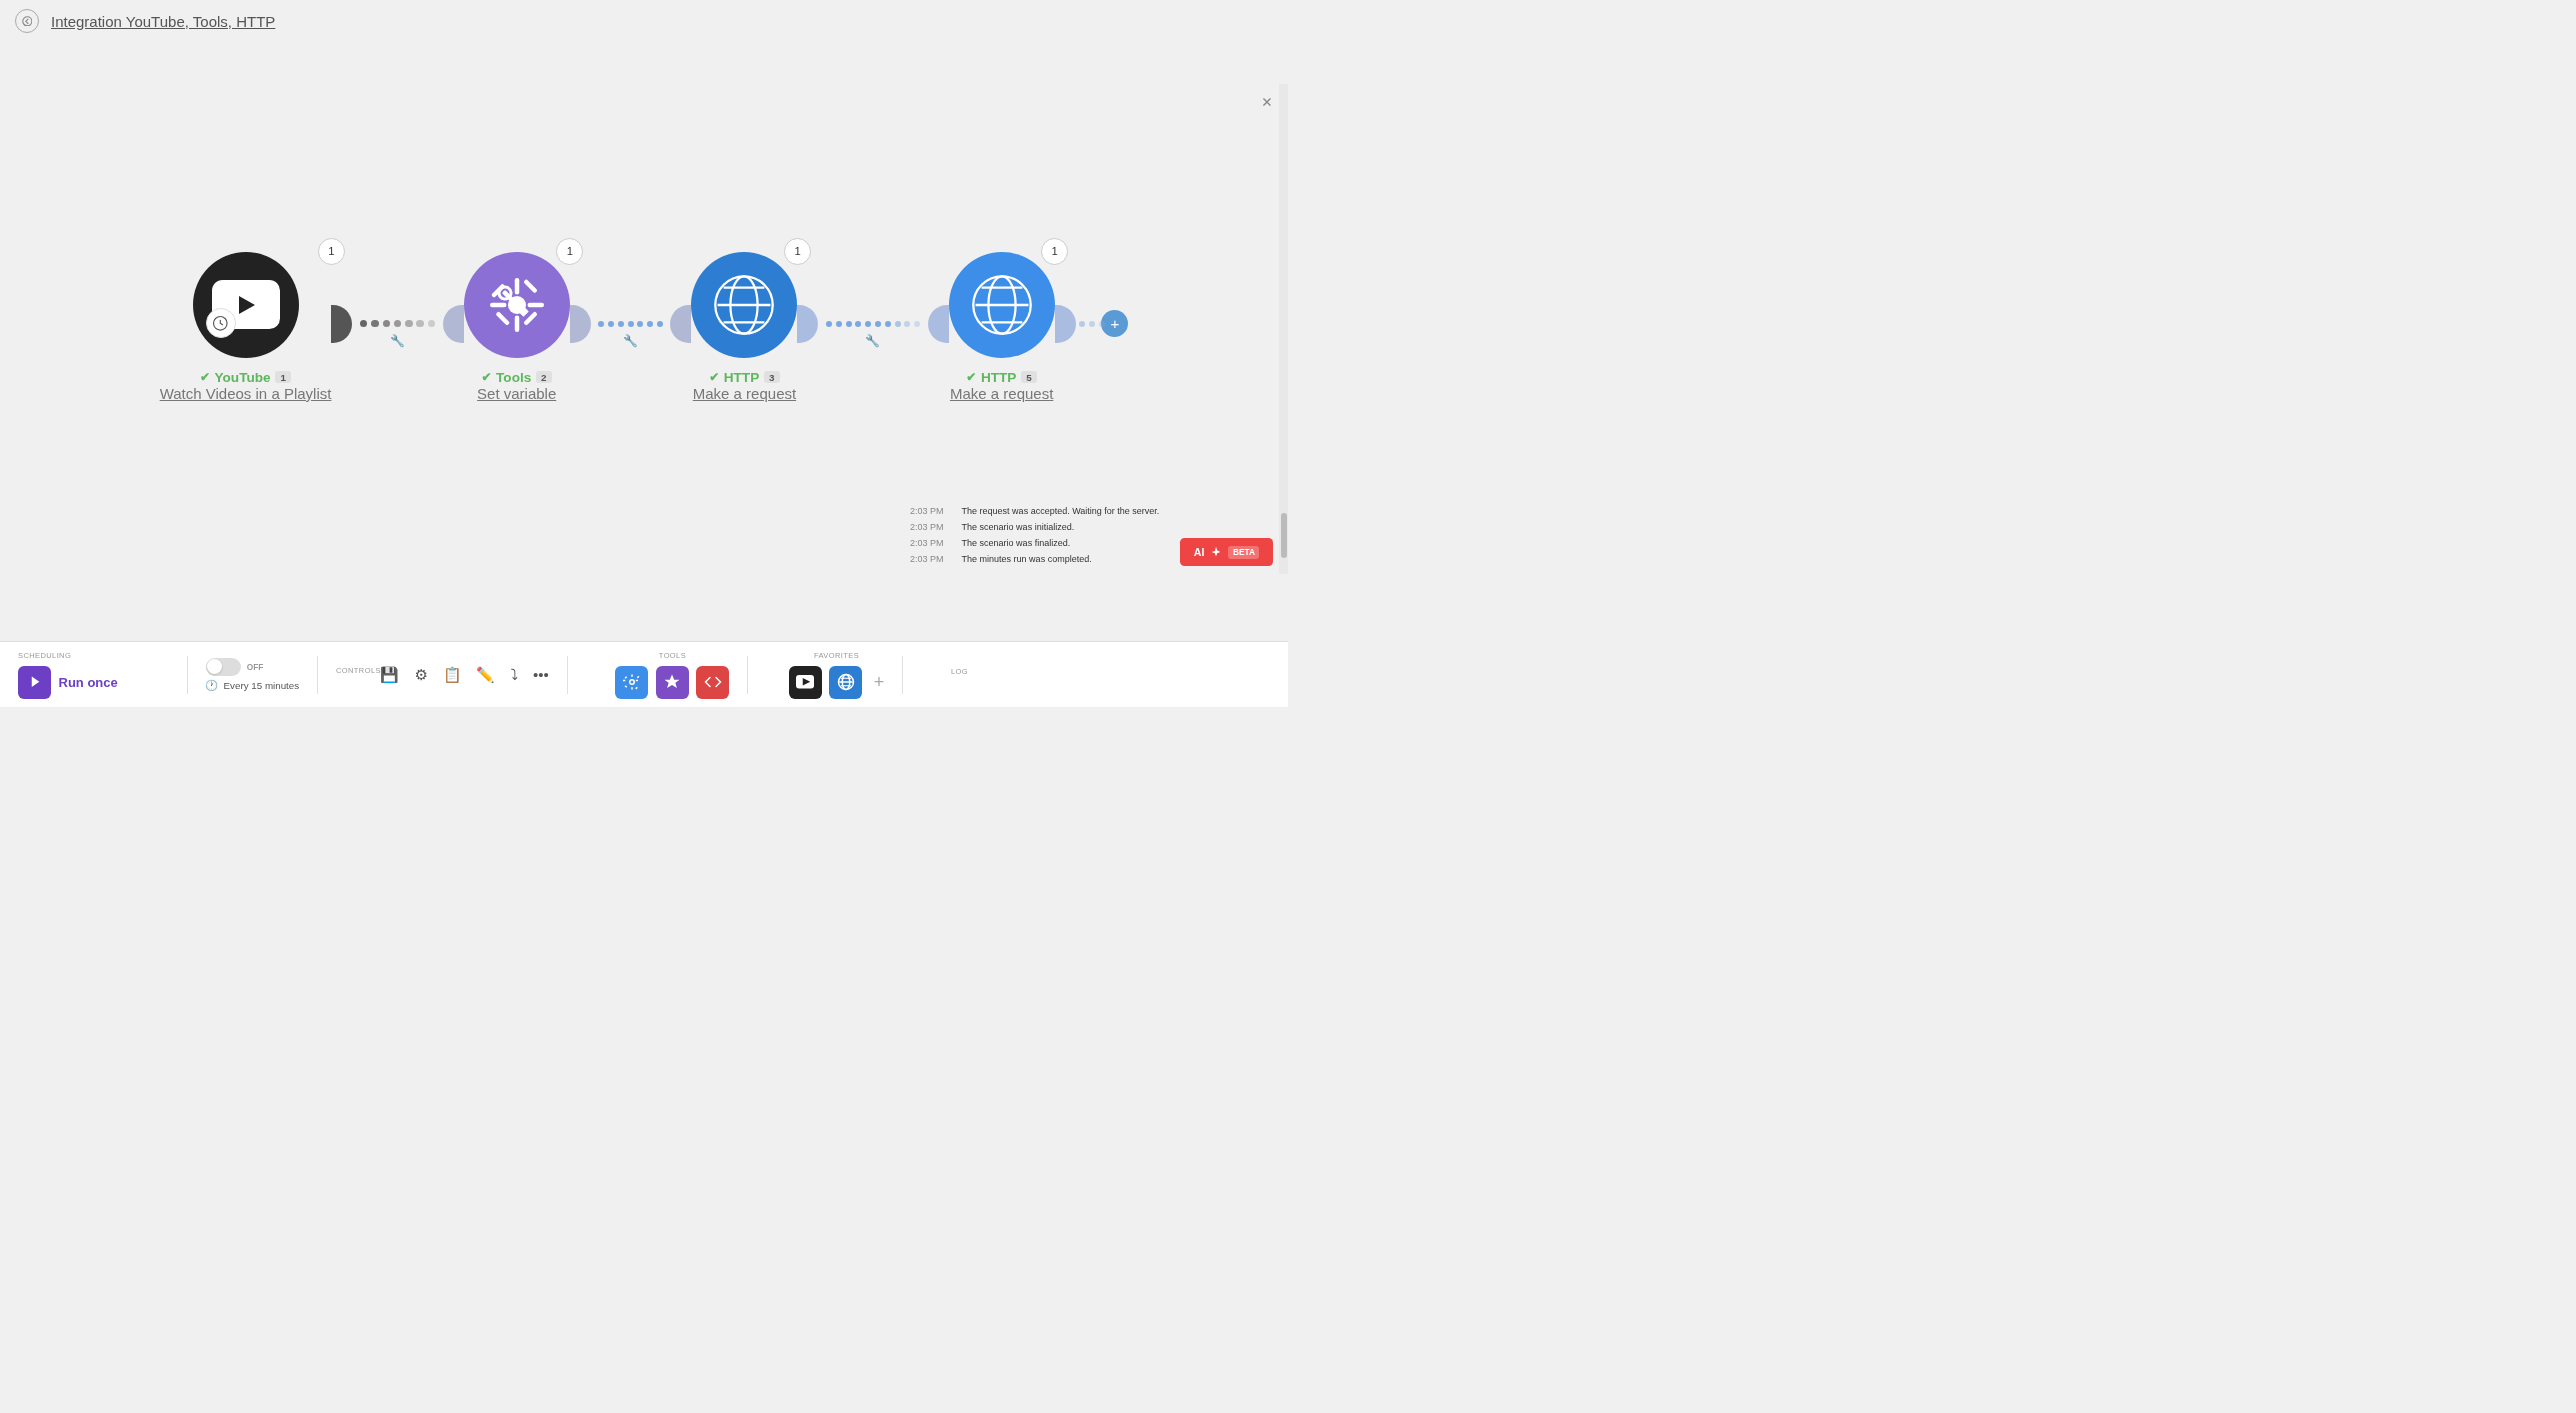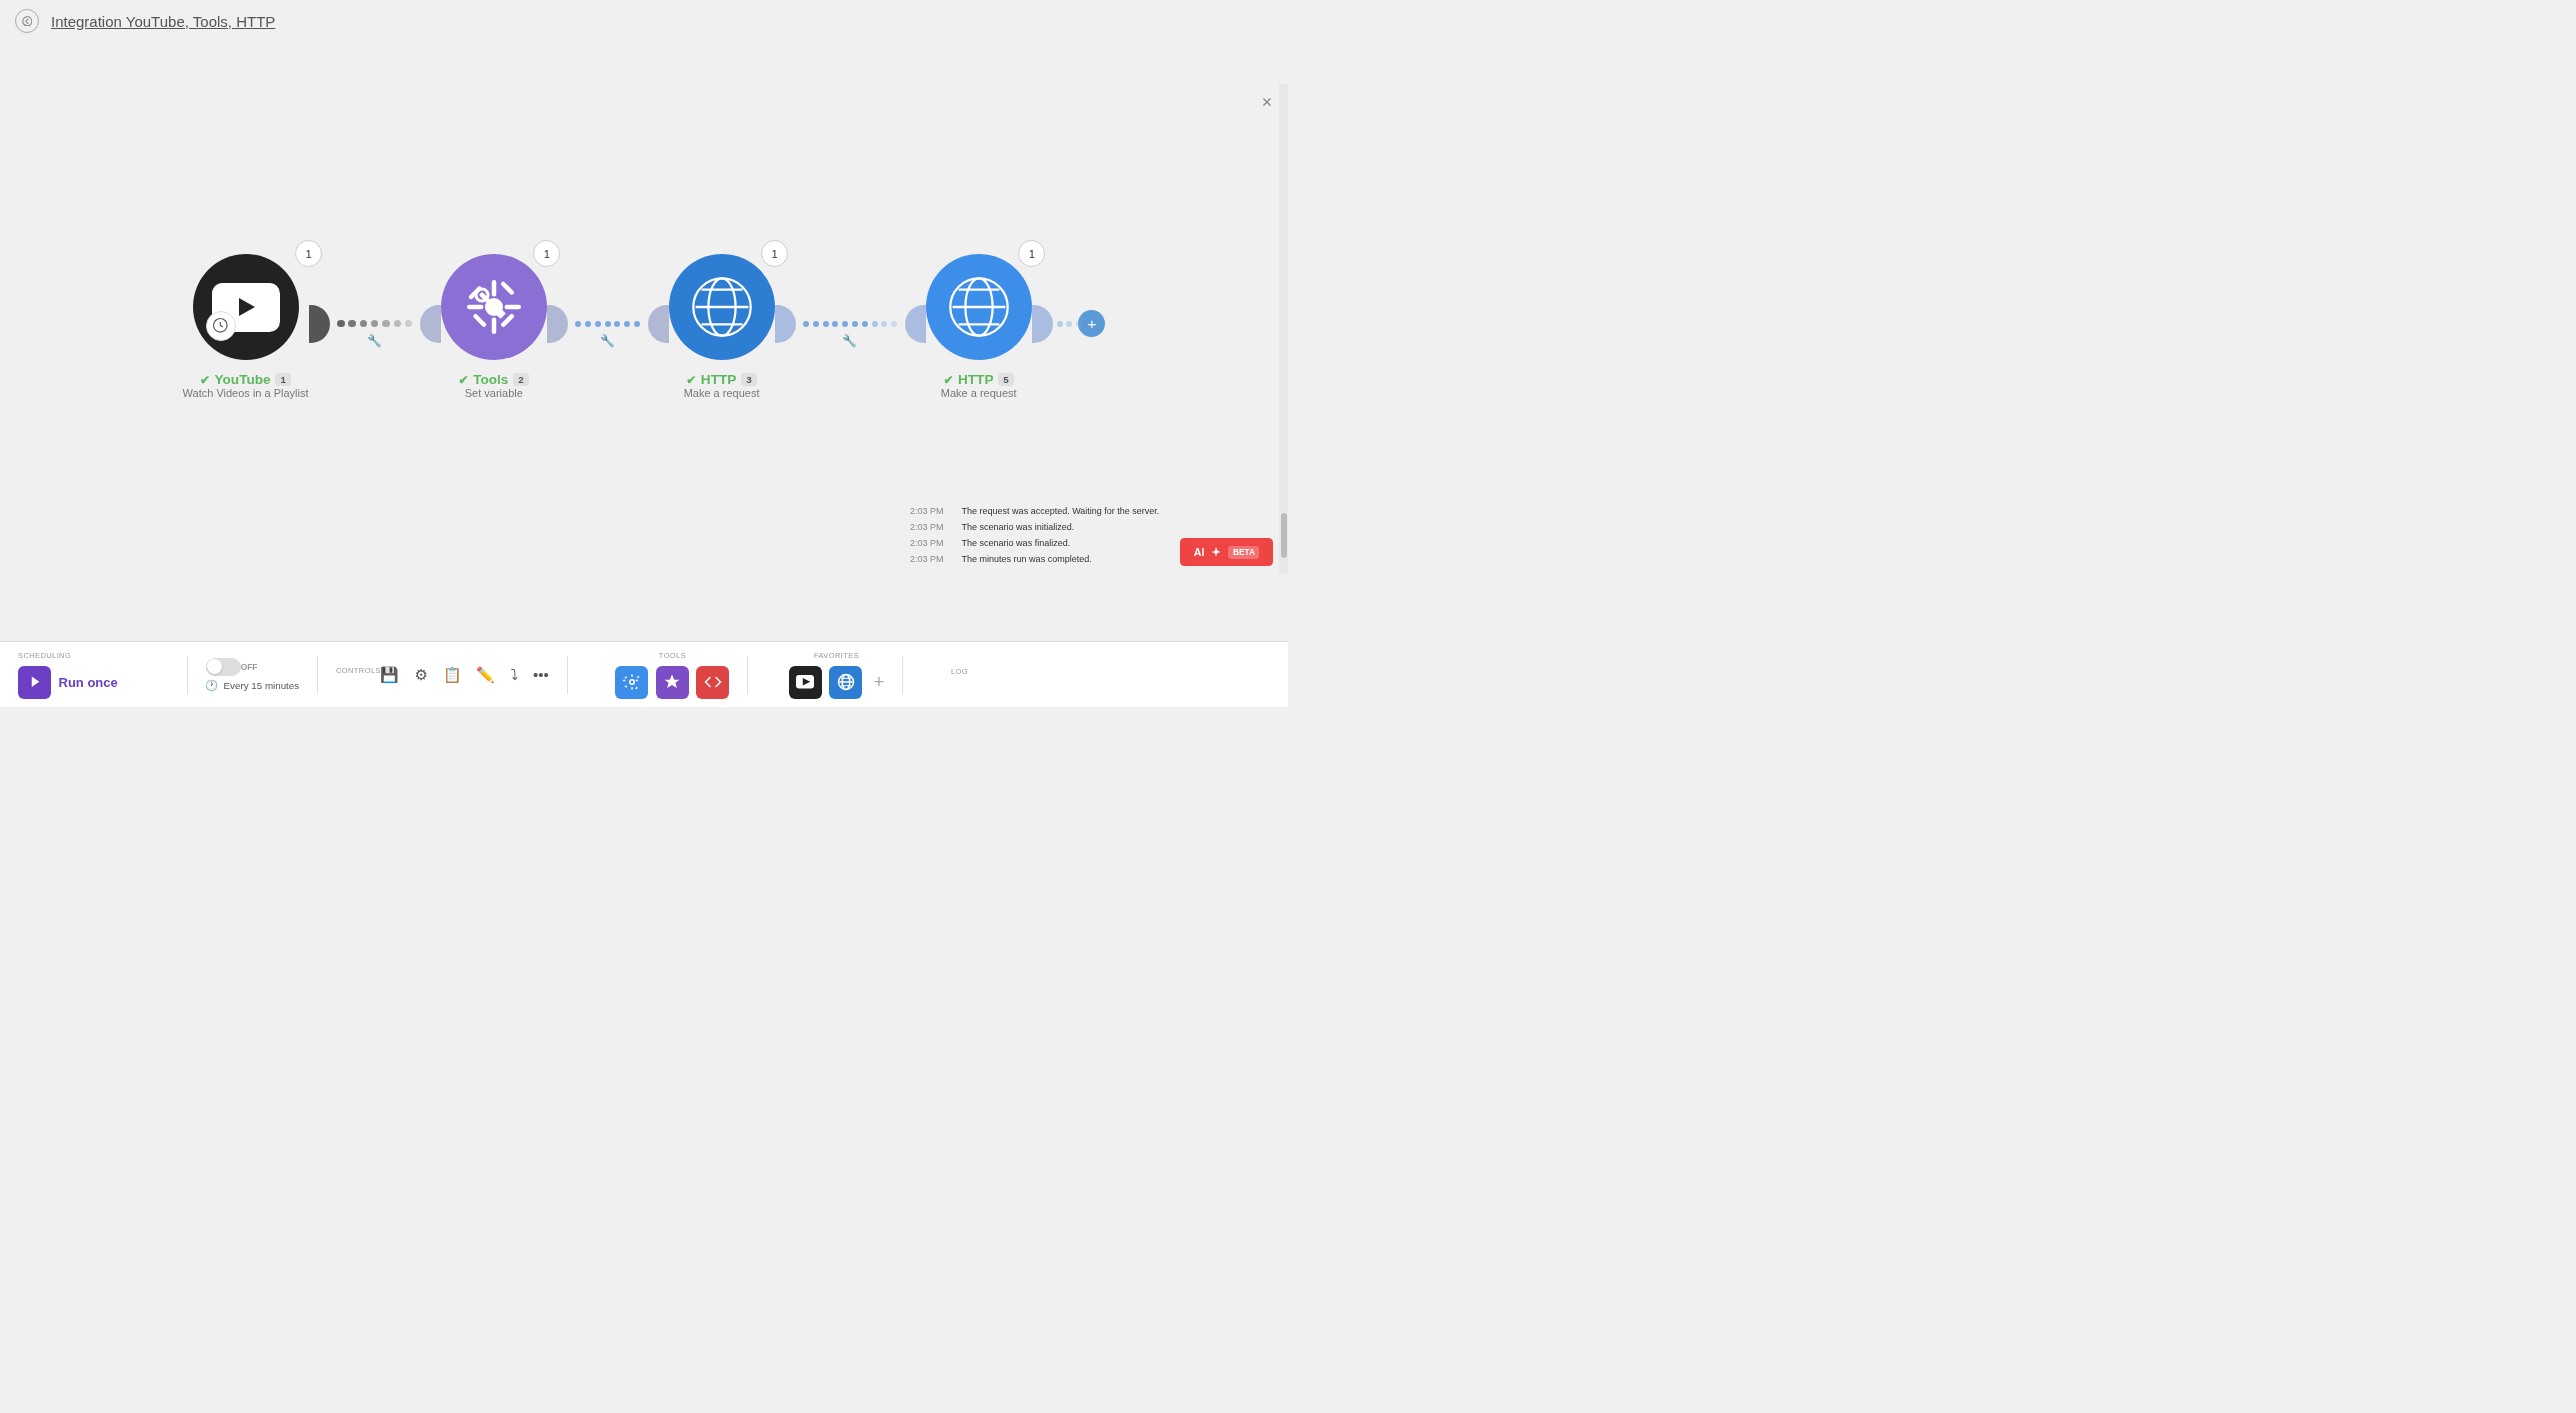--- a/index.html
+++ b/index.html
@@ -164,23 +164,24 @@
     .module-name .check-icon { color: #5cb85c; font-size: 12px; }
     .module-num-badge {
       background: #e0e0e0;
       border-radius: 3px;
       padding: 0.8px 5.3px;
       font-size: 9.8px;
       font-weight: 600;
       color: #555;
     }
     .module-subtitle {
-      font-size: 11px;
+      font-size: 15px;
       color: #777;
       margin-top: 0;
+      text-decoration: underline;
     }
     .connector-tab {
       width: 21px;
       height: 38px;
       border-radius: 0 19px 19px 0;
       display: flex;
       align-items: center;
       justify-content: center;
     }
     .connector-tab.dark { background: #555; }
@@ -356,20 +357,21 @@
     }
 
     .schedule-row {
       display: flex;
       flex-direction: column;
       align-items: flex-start;
     }
     .toggle-row {
       display: flex;
       align-items: center;
+      gap: 6px;
     }
     .toggle {
       width: 35px;
       height: 18px;
       background: #ddd;
       border-radius: 9px;
       position: relative;
       cursor: pointer;
     }
     .toggle-knob {

